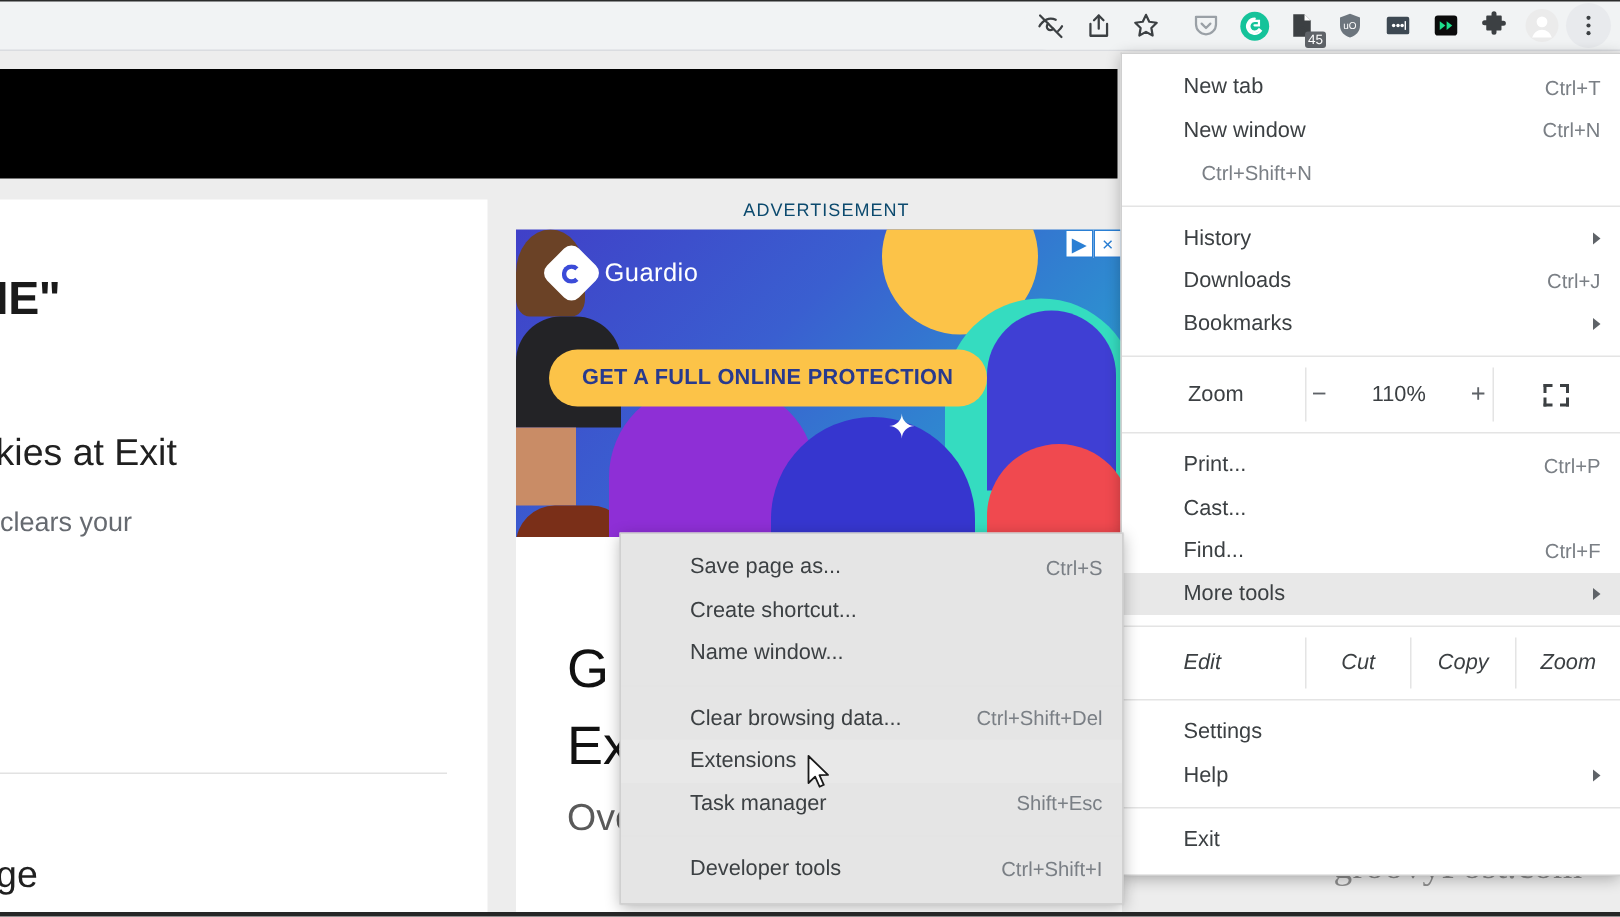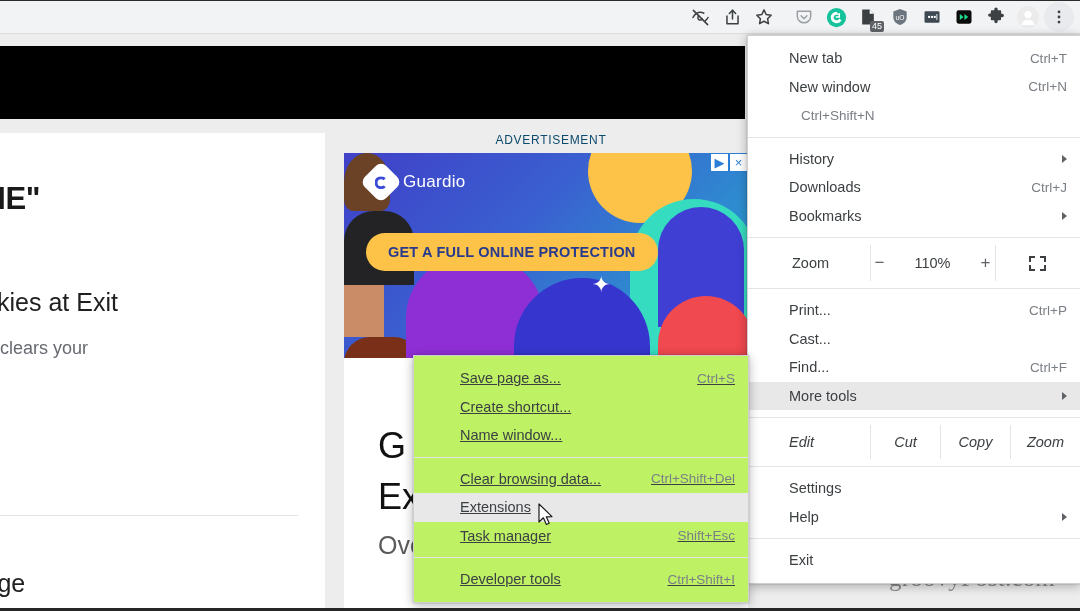--- a/index.html
+++ b/index.html
@@ -340,28 +340,27 @@
     width: 122px;
     box-sizing:border-box;
   }
   .edit-row .ecell.flexcell { flex: 1 1 0; }
 
   
   #more-tools-menu {
     position: absolute;
     left: 413px; top: 355px;
     width: 336px;
-    background: #bef264;
+    background: #e5e5e5;
     box-shadow: 0 2px 10px rgba(0,0,0,0.30), 0 0 1px rgba(0,0,0,0.35);
     border: 1px solid #d0d0d0;
     box-sizing: border-box;
     padding: 8px 0;
     font-size: 14.5px;
     color: #3c4043;
-    text-decoration: underline;
   }
   #more-tools-menu .mi { padding-left: 46px; }
 
   
   #cursor {
     position: absolute;
     left: 538px; top: 503px;
     width: 16px; height: 24px;
     pointer-events: none;
     z-index: 50;

